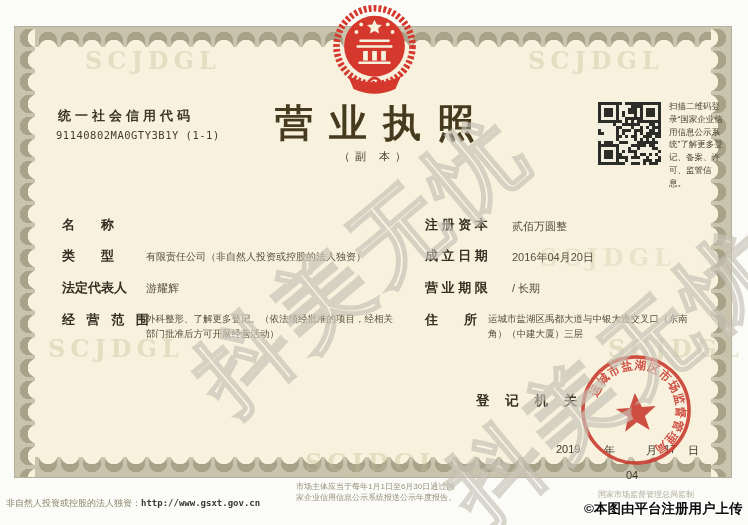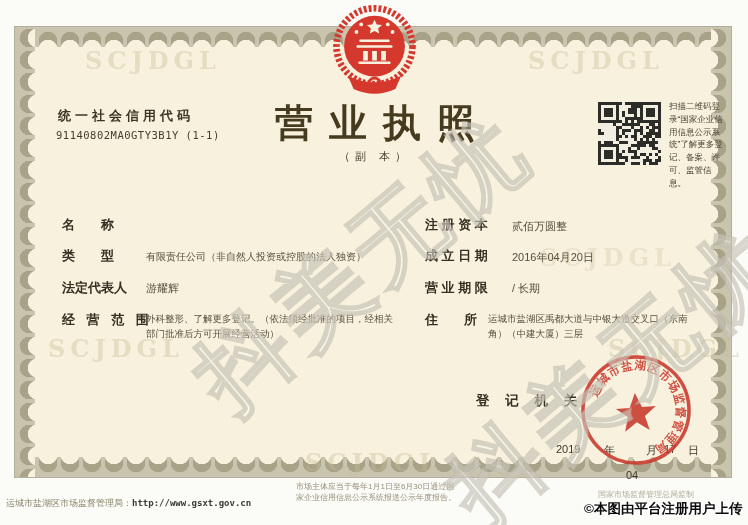--- a/index.html
+++ b/index.html
@@ -407,21 +407,21 @@
     </g>
     <text font-size="11.5" fill="#c9382d" font-weight="bold" letter-spacing="1">
       <textPath href="#sealArc" startOffset="6%">运城市盐湖区市场监督管理局</textPath>
     </text>
   </svg>
 
   <div class="wm wm-a">抖美无忧</div>
   <div class="wm wm-b">抖美无忧</div>
 
   <div class="footer-left">
-    <span>运城市盐湖区市场监督管理局：</span><span class="url">http://www.gsxt.gov.cn</span>
+    <span>非自然人投资或控股的法人独资：</span><span class="url">http://www.gsxt.gov.cn</span>
   </div>
   <div class="footer-mid">
     <div>市场主体应当于每年1月1日至6月30日通过国</div>
     <div>家企业信用信息公示系统报送公示年度报告。</div>
   </div>
   <div class="footer-faint">国家市场监督管理总局监制</div>
   <div class="footer-copy">©本图由平台注册用户上传</div>
 
 </div>
 

